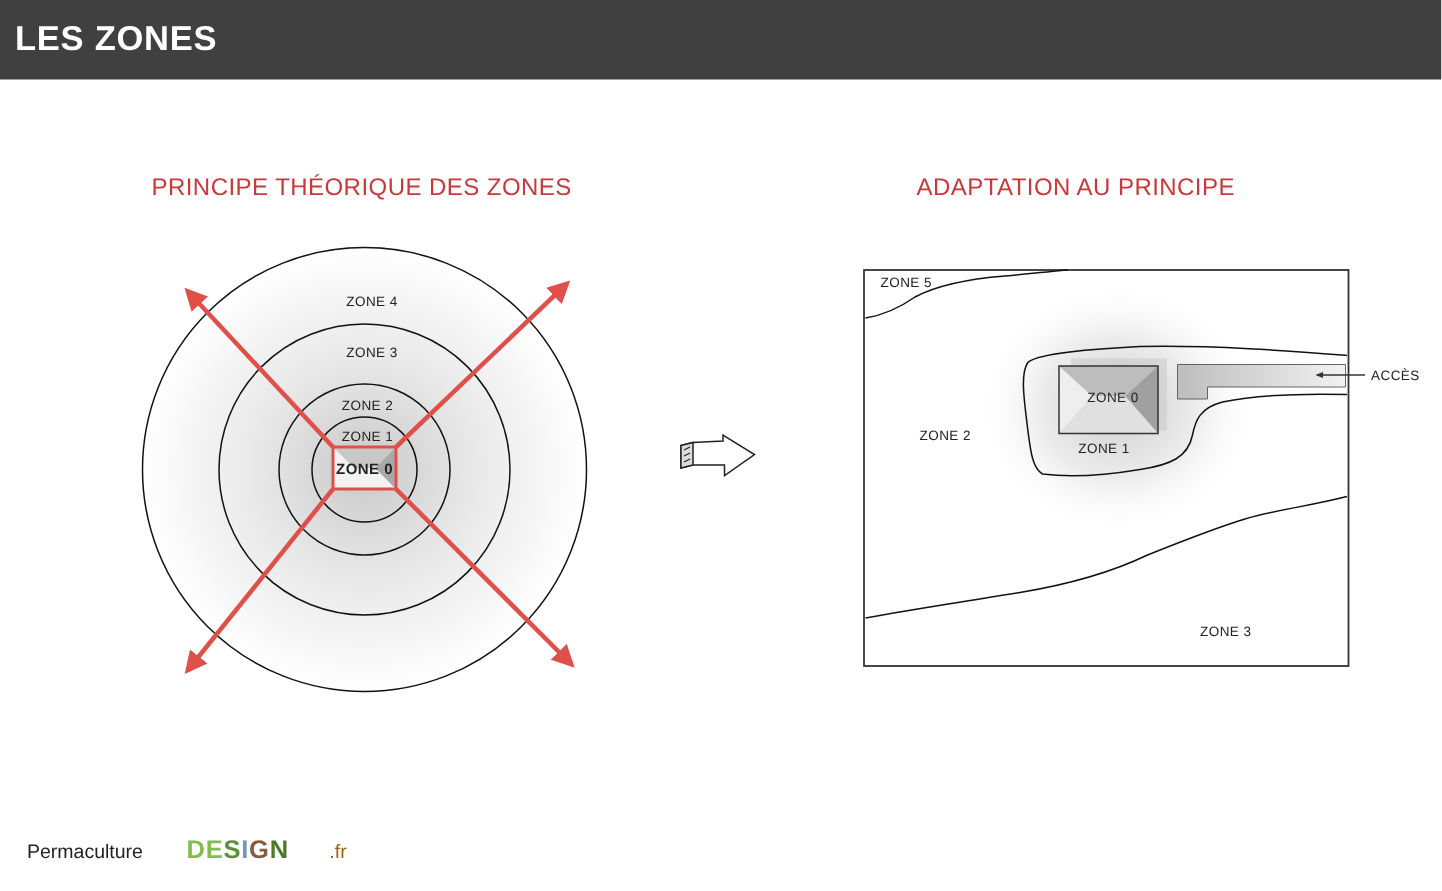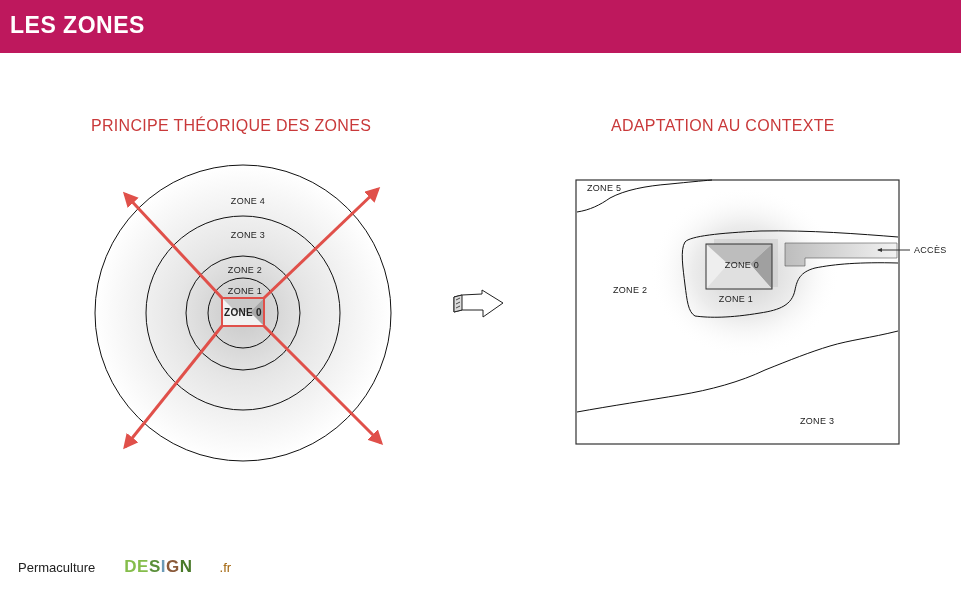--- a/index.html
+++ b/index.html
@@ -3,31 +3,31 @@
 <meta charset="utf-8">
 <style>
   html, body { margin: 0; padding: 0; }
   body {
     width: 961px; height: 594px; position: relative; overflow: hidden;
     background: #ffffff;
     font-family: "Liberation Sans", "DejaVu Sans", sans-serif;
   }
   .header {
     position: absolute; left: 0; top: 0; width: 961px; height: 53px;
-    background: #be185d;
+    background: #404040;
   }
   .header-title {
     position: absolute; left: 10px; top: 12px;
     color: #ffffff; font-weight: bold; font-size: 23px; letter-spacing: 0.5px;
   }
   .section-title {
     position: absolute; top: 117px; color: #c9393a; font-size: 16px;
     letter-spacing: 0.3px; white-space: nowrap;
   }
-  .section-title.left { left: 91px; }
+  .section-title.left { left: 101px; }
   .section-title.right { left: 611px; }
   svg.diagram { position: absolute; left: 0; top: 0; }
   .zone-label {
     font-family: "Liberation Sans", "DejaVu Sans", sans-serif;
     font-size: 9px; fill: #222222; letter-spacing: 0.3px;
   }
   .zone-label.bold { font-weight: bold; font-size: 10px; }
   .footer-logo {
     position: absolute; left: 18px; top: 557px; height: 20px;
     display: flex; align-items: baseline; white-space: nowrap; gap: 26px;
@@ -43,21 +43,21 @@
   .logo-fr { font-size: 13px; color: #a16207; margin-left: 1px; }
 </style>
 </head>
 <body>
 
 <div class="header">
   <div class="header-title">LES ZONES</div>
 </div>
 
 <div class="section-title left">PRINCIPE THÉORIQUE DES ZONES</div>
-<div class="section-title right">ADAPTATION AU CONTEXTE</div>
+<div class="section-title right">ADAPTATION AU PRINCIPE</div>
 
 <svg class="diagram" width="961" height="594" viewBox="0 0 961 594" xmlns="http://www.w3.org/2000/svg">
   <defs>
     <radialGradient id="circGrad" cx="50%" cy="50%" r="50%">
       <stop offset="0%" stop-color="#c8c8c8"></stop>
       <stop offset="45%" stop-color="#e6e6e6"></stop>
       <stop offset="100%" stop-color="#ffffff"></stop>
     </radialGradient>
     <radialGradient id="blobGrad" cx="50%" cy="50%" r="50%">
       <stop offset="0%" stop-color="#cfcfcf"></stop>

